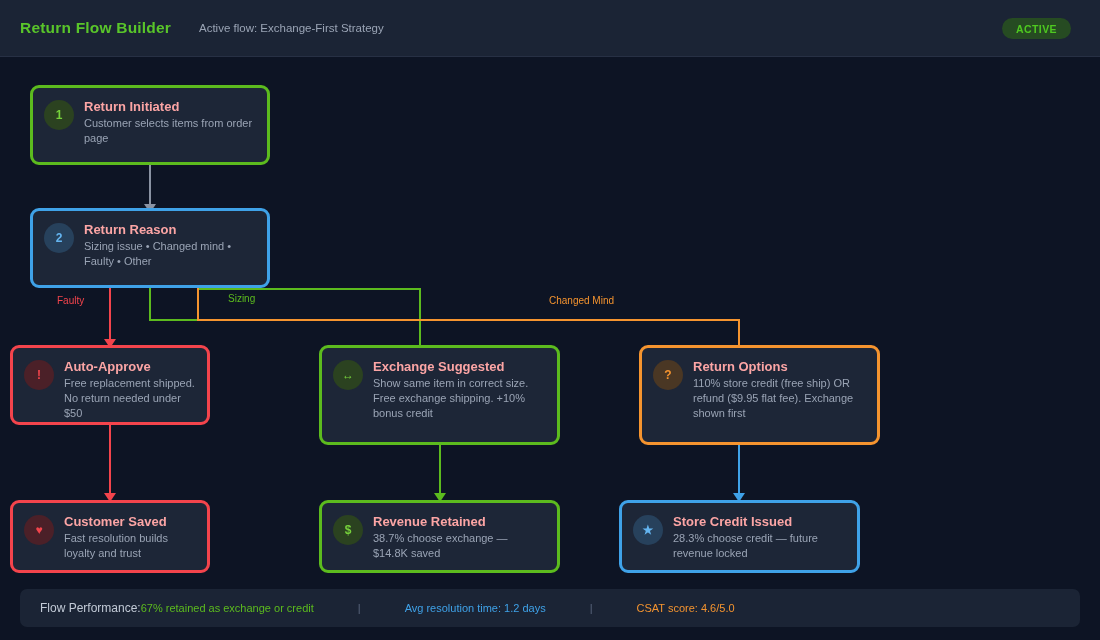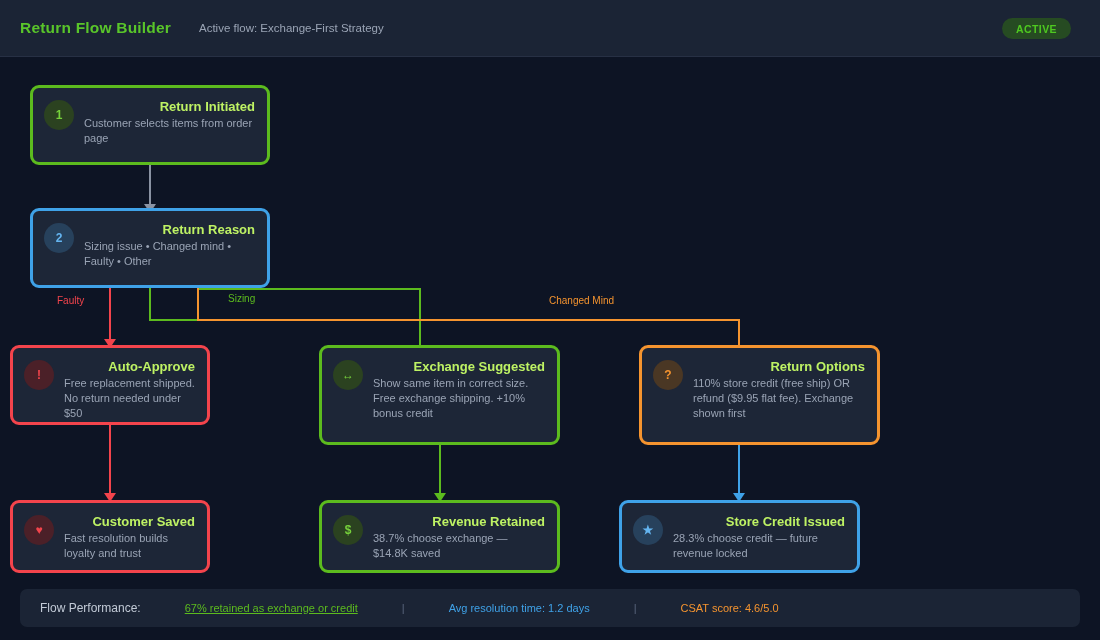--- a/index.html
+++ b/index.html
@@ -58,24 +58,23 @@
   }
   .node .ico {
     flex: 0 0 auto;
     width: 30px; height: 30px; border-radius: 50%;
     display: flex; align-items: center; justify-content: center;
     font-size: 12px; font-weight: bold;
     margin-top: 2px;
   }
   .node .txt { margin-left: 10px; padding-top: 1px; }
   .node .n-title {
-    font-size: 13px; font-weight: bold; color: #bef264;
+    font-size: 13px; font-weight: bold; color: #fca5a5;
     line-height: 15px; margin-bottom: 2px;
     white-space: nowrap;
-    text-align: right;
   }
   .node .n-desc {
     font-size: 11px; color: #9aa4b5; line-height: 15px;
   }
 
   
   .c-green  { border-color: #5cbb1e; }
   .c-green  .ico { background: #2b4220; color: #76d13b; }
   .c-blue   { border-color: #3fa2e8; }
   .c-blue   .ico { background: #27415c; color: #64b5f0; }
@@ -219,20 +218,20 @@
       <div class="txt">
         <div class="n-title">Store Credit Issued</div>
         <div class="n-desc">28.3% choose credit — future revenue locked</div>
       </div>
     </div>
 
   </div>
 
   <div class="footer">
     <span class="f-label">Flow Performance:</span>
-    <span class="f-stat" style="margin-left:44px; color:#5cbb1e;text-decoration:underline;">67% retained as exchange or credit</span>
+    <span class="f-stat" style="color:#5cbb1e;">67% retained as exchange or credit</span>
     <span class="f-sep" style="margin-left:44px;">|</span>
     <span class="f-stat" style="margin-left:44px; color:#3fa2e8;">Avg resolution time: 1.2 days</span>
     <span class="f-sep" style="margin-left:44px;">|</span>
     <span class="f-stat" style="margin-left:44px; color:#f5942f;">CSAT score: 4.6/5.0</span>
   </div>
 
 </div>
 
 </body></html>

